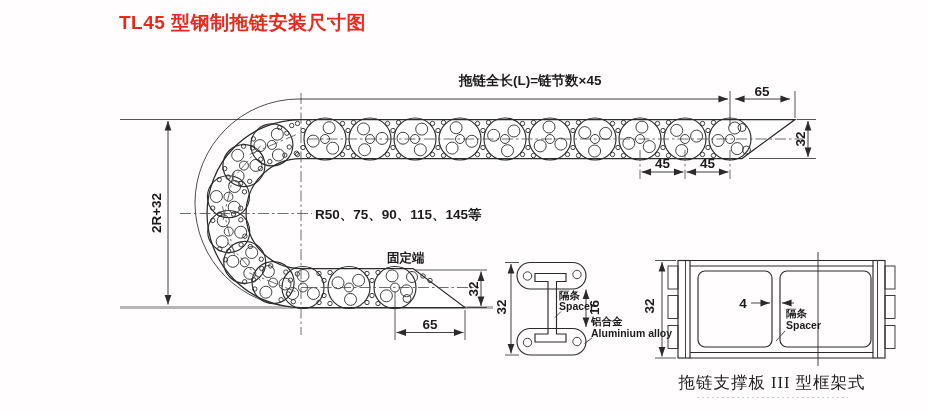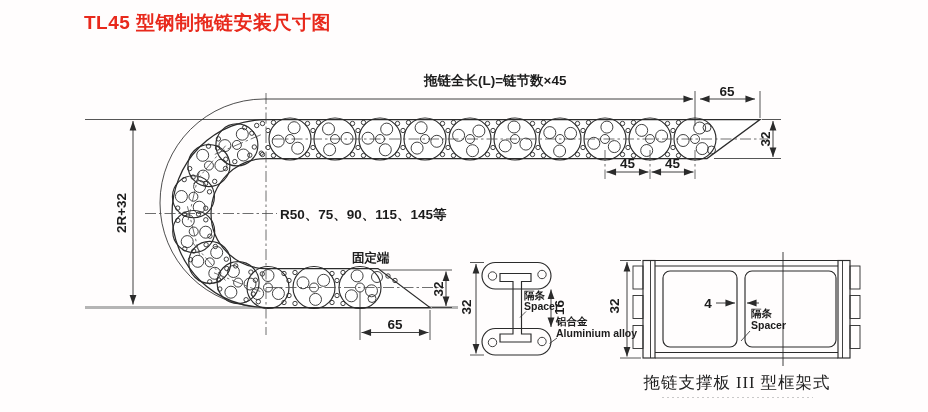--- a/index.html
+++ b/index.html
@@ -1,17 +1,17 @@
 <!DOCTYPE html>
 <html><head>
 <meta charset="utf-8">
 <style>
   html,body{margin:0;padding:0;background:#fffdfd;}
   .page{position:relative;width:880px;height:412px;background:#fffdfd;overflow:hidden;
-        font-family:"Liberation Sans",sans-serif;}
+        font-family:"Liberation Sans",sans-serif;margin-left:35px;}
   svg{position:absolute;left:0;top:0;}
   .ln{fill:none;stroke:#2b2b2b;stroke-width:1.15;}
   .lnthin{fill:none;stroke:#2b2b2b;stroke-width:0.9;}
   .band{fill:#ffffff;stroke:#2b2b2b;stroke-width:1.25;}
   .dim{fill:none;stroke:#2b2b2b;stroke-width:0.9;}
   .ext{fill:none;stroke:#2b2b2b;stroke-width:0.8;}
   .cl{fill:none;stroke:#4a4a4a;stroke-width:0.8;stroke-dasharray:11 3 2.5 3;}
   .env{fill:none;stroke:#3a3a3a;stroke-width:0.9;}
   .t{font-family:"Liberation Sans",sans-serif;font-size:13.5px;font-weight:700;fill:#1c1c1c;}
   .tz{font-family:"Liberation Sans",sans-serif;font-size:12.5px;font-weight:700;fill:#1c1c1c;}

